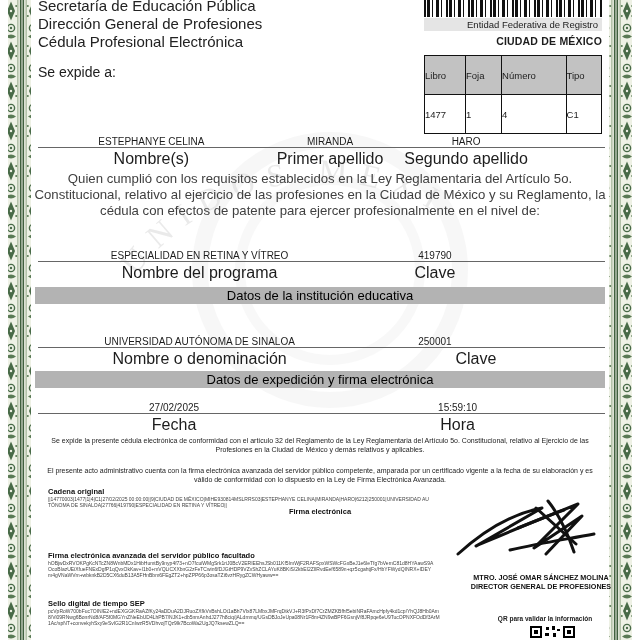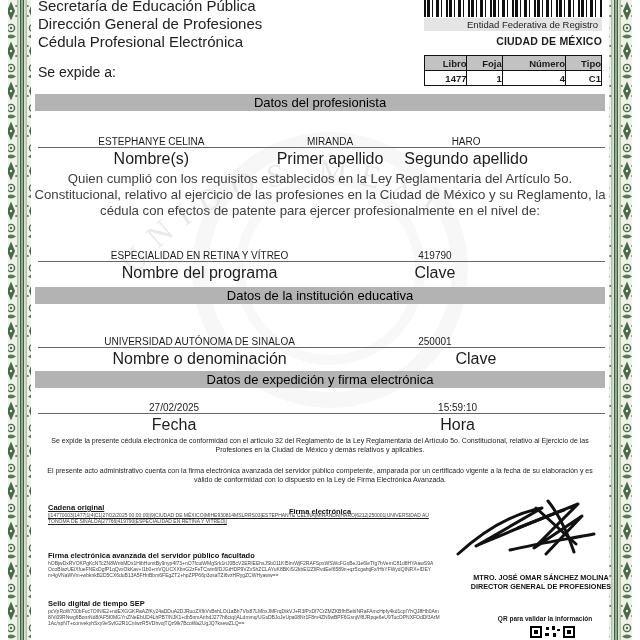--- a/index.html
+++ b/index.html
@@ -9,41 +9,41 @@
   .z{z-index:2;}
   
   .titles{top:-3px;left:38px;font-size:15px;line-height:18px;color:#222;}
   
   .registry{top:0;left:424px;width:178px;}
   .barcode{height:17px;width:100%;
      background:repeating-linear-gradient(90deg,#111 0 2px,#fff 2px 3px,#111 3px 6px,#fff 6px 8px,#111 8px 9px,#fff 9px 12px,#111 12px 15px,#fff 15px 17px,#111 17px 18px,#fff 18px 22px);}
   .band{background:#e5e5e5;font-size:9.5px;text-align:right;padding:1px 4px 1px 0;color:#222;margin-top:1px;}
   .entity{font-weight:bold;font-size:10.5px;text-align:right;margin-top:4px;letter-spacing:.2px;}
   table.reg{border-collapse:collapse;width:100%;margin-top:8px;font-size:9.5px;}
-  table.reg td{border:1px solid #111;text-align:right;padding:1px 0;height:12px;font-weight:bold;}
+  table.reg td{border:1px solid #111;text-align:left;padding:13px 0;height:12px;}
   table.reg tr.hd td{background:#c2c2c2;}
   
   .bar{left:35px;right:35px;height:17px;background:#b3b3b3;text-align:center;
        font-size:13px;line-height:17px;color:#000;}
   
   .frow{left:38px;right:35px;display:flex;align-items:flex-end;border-bottom:1px solid #666;}
   .lrow{left:38px;right:35px;display:flex;}
   .cell{text-align:center;}
   .val{font-size:10px;}
   .lab{font-size:16px;padding-top:1px;}
   .w40{width:40%;} .w23{width:23%;} .w25{width:25%;}
   .w57{width:57%;} .w26{width:26%;}
   .w48{width:48%;} .w52{width:52%;}
   .issued{top:64px;left:38px;font-size:14px;}
   .statement{top:171px;left:26px;right:26px;text-align:center;font-size:13.2px;line-height:15.8px;color:#404040;}
   .legal{left:40px;right:40px;text-align:center;font-size:7px;line-height:9px;color:#222;}
   .fe-head{top:507px;left:35px;right:35px;text-align:center;font-size:7.5px;font-weight:bold;color:#111;}
   .blk-label{font-size:7.5px;font-weight:bold;color:#111;}
   .b64{font-size:5px;line-height:6px;color:#444;word-break:break-all;font-family:"Liberation Sans",sans-serif;}
-  .cadena{top:503px;left:48px;width:382px;text-decoration:underline;}
+  .cadena{top:487px;left:48px;width:382px;}
   .firmaadv{top:551px;left:48px;width:386px;}
   .sello{top:599px;left:48px;width:392px;}
   .officer{top:573px;left:450px;width:182px;text-align:center;font-size:7.2px;font-weight:bold;line-height:9px;color:#111;}
   .qrlabel{top:615px;left:470px;width:150px;text-align:center;font-size:6.5px;font-weight:bold;color:#222;}
   .sigsvg{top:496px;left:452px;}
   .qrbox{top:626px;left:530px;}
   .wm{z-index:0;}
 </style>
 </head>
 <body>
@@ -107,21 +107,20 @@
         <td>1</td>
         <td>4</td>
         <td>C1</td>
       </tr>
     </tbody>
       </table>
   </div>
 
   <div class="abs z issued">Se expide a:</div>
 
-  <div class="abs z bar" style="top:94px;">Datos del profesionista</div>
 
   <div class="abs z frow" style="top:128px;height:19px;">
     <div class="cell val w40">ESTEPHANYE CELINA</div>
     <div class="cell val w23">MIRANDA</div>
     <div class="cell val w25">HARO</div>
   </div>
   <div class="abs z lrow" style="top:149px;">
     <div class="cell lab w40">Nombre(s)</div>
     <div class="cell lab w23">Primer apellido</div>
     <div class="cell lab w25">Segundo apellido</div>

